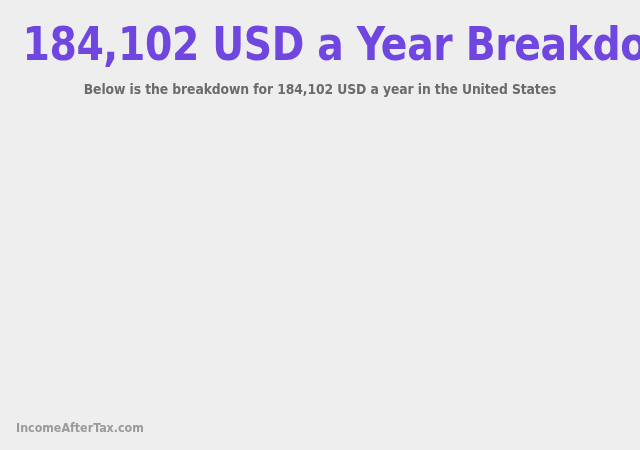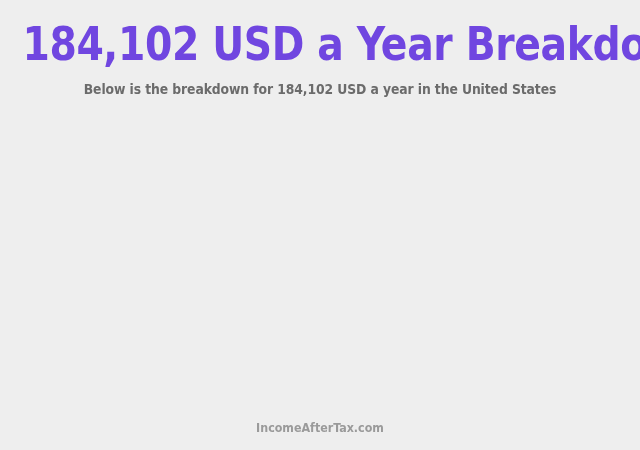--- a/index.html
+++ b/index.html
@@ -59,21 +59,20 @@
     flex: 1 1 auto;
     background: transparent;
   }
   .chart-empty {
     position: absolute;
     inset: 0;
     background: transparent;
   }
   .footer {
     width: 100%;
-    text-align: center;
     padding-bottom: 14px;
   }
   .site-credit {
     margin: 0;
     font-family: "DejaVu Sans Condensed", "Liberation Sans Narrow", "Liberation Sans", sans-serif;
     font-size: 13px;
     line-height: 16px;
     font-weight: 700;
     color: #9a9a9a;
     letter-spacing: 0px;

